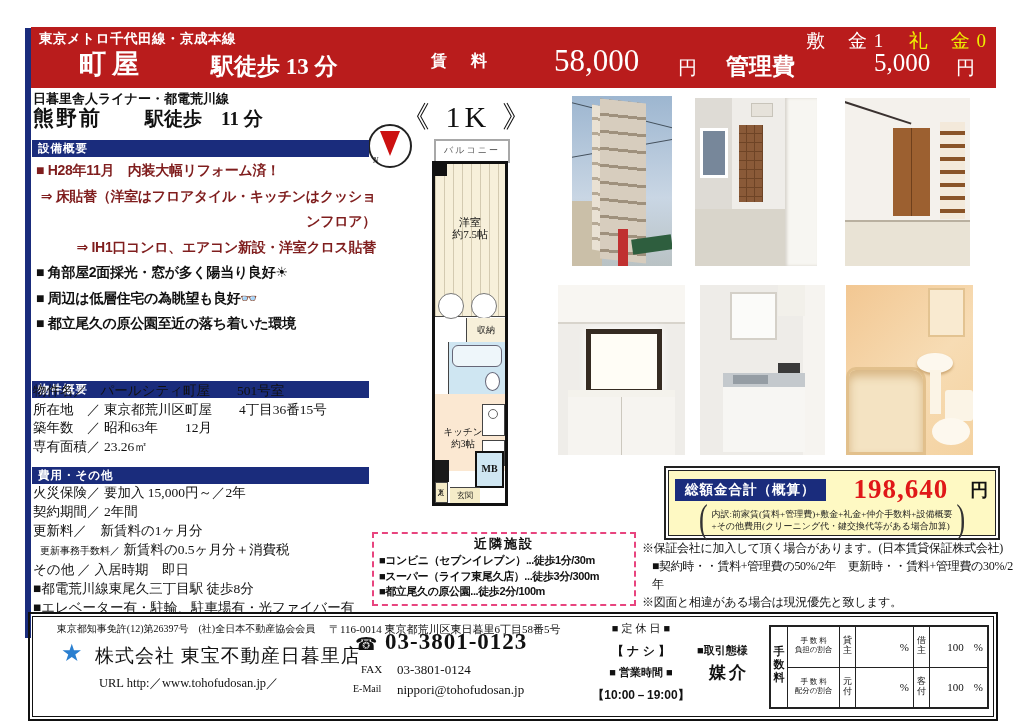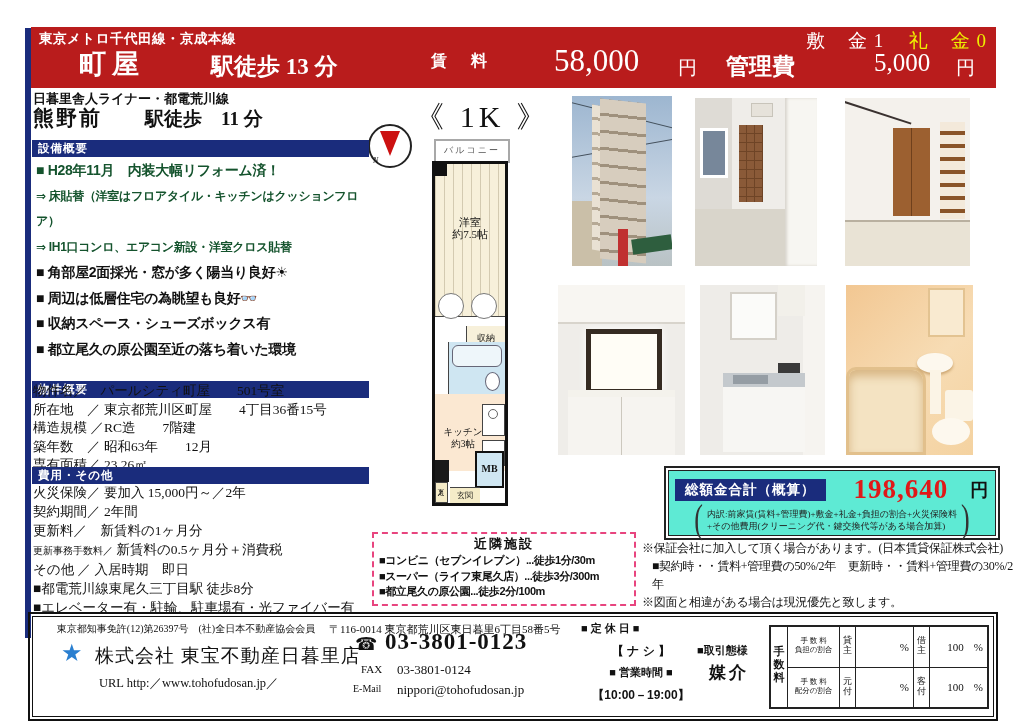--- a/index.html
+++ b/index.html
@@ -26,48 +26,48 @@
   #h-rentlbl{left:400px;top:24px;font-size:16px;font-weight:bold;letter-spacing:4px;}
   #h-rentval{left:523px;top:16px;font-size:31px;}
   #h-rentunit{left:647px;top:28px;font-size:19px;}
   #h-mgmtlbl{left:695px;top:24px;font-size:23px;font-weight:bold;}
   #h-mgmtval{left:843px;top:22px;font-size:25px;}
   #h-mgmtunit{left:925px;top:28px;font-size:19px;}
   
   #sub-line{left:33px;top:90px;font-size:13px;font-weight:bold;}
   #sub-station{left:33px;top:104px;font-size:21px;font-weight:bold;letter-spacing:2px;}
   #sub-walk{left:145px;top:106px;font-size:19px;font-weight:bold;}
-  #madori{left:400px;top:97px;width:150px;text-align:right;font-size:30px;letter-spacing:4px;}
+  #madori{left:400px;top:97px;width:150px;text-align:left;font-size:30px;letter-spacing:4px;}
   #compass{left:368px;top:124px;width:40px;height:40px;border:2px solid #222;border-radius:50%;}
   #compass .tri{position:absolute;left:50%;top:5px;transform:translateX(-50%);
     width:0;height:0;border-left:10px solid transparent;border-right:10px solid transparent;
     border-top:25px solid #cc1111;}
   #compass .n{position:absolute;left:3px;bottom:1px;font-size:8px;font-style:italic;}
   
   #equip-bar{left:32px;top:140px;width:331px;}
   #equip-list{left:36px;top:158px;width:340px;font-size:14px;font-weight:bold;line-height:25.5px;letter-spacing:-.3px;}
-  #equip-list .red{color:#14532d;}
-  #equip-list .condensed{font-size:12px;}
+  #equip-list .red{color:#7f1d1d;}
+  #equip-list .condensed{font-size:14px;text-align:right;}
   #prop-bar{left:32px;top:365px;width:331px;margin-top:16px;}
   #prop-rows{left:33px;top:382px;width:345px;font-size:13.5px;line-height:18.5px;}
   #cost-bar{left:32px;top:467px;width:331px;}
   #cost-rows{left:33px;top:483px;width:350px;font-size:13.5px;line-height:19px;}
-  .lblsm{font-size:10px;}
+  .lblsm{font-size:10px;margin-left:7px;}
   
   #fp-balcony{left:434px;top:139px;width:72px;height:20px;border:2px solid #a8a8a8;
     font-size:9px;color:#555;text-align:center;line-height:19px;letter-spacing:2px;background:#fff;}
   #fp-unit{left:432px;top:161px;width:76px;height:345px;border:3px solid #111;background:#fff;
     box-sizing:border-box;overflow:hidden;}
   .fpl{position:absolute;font-size:10px;white-space:pre-line;text-align:center;line-height:12px;}
   #fp-yoshitsu{position:absolute;left:0;top:0;right:0;height:152px;border-bottom:1px solid #444;
     background:#f7f0da;background-image:repeating-linear-gradient(90deg,rgba(120,105,70,.28) 0 1px,transparent 1px 9px);}
   #fp-corner{position:absolute;left:0;top:0;width:12px;height:12px;background:#111;}
   .fp-door{position:absolute;width:24px;height:24px;border:1px solid #777;border-radius:50%;background:#fff;top:129px;}
   #fp-door1{left:3px;} #fp-door2{left:36px;}
-  #fp-closet{position:absolute;right:0;top:162px;width:38px;height:24px;background:#f7f0da;
+  #fp-closet{position:absolute;right:0;top:154px;width:38px;height:24px;background:#f7f0da;
     border-left:1px solid #444;border-bottom:1px solid #444;font-size:9px;text-align:center;line-height:24px;}
   #fp-bath{position:absolute;left:13px;right:0;top:178px;height:52px;background:#cfe6f2;
     border-left:1px solid #444;border-bottom:1px solid #444;}
   #fp-tub{position:absolute;left:3px;top:3px;right:3px;height:20px;background:#eef6fa;
     border:1px solid #667;border-radius:6px;}
   #fp-wc{position:absolute;right:5px;bottom:3px;width:13px;height:17px;background:#fff;
     border:1px solid #667;border-radius:50%;}
   #fp-kitchen-label{left:4px;top:262px;width:48px;font-size:9.5px;}
   #fp-kitchen{position:absolute;left:0;right:0;top:230px;height:77px;background:#fbe8d2;}
   #fp-sink{position:absolute;right:0;top:240px;width:21px;height:30px;background:#fff;border:1px solid #444;}
@@ -126,21 +126,21 @@
     background-image:linear-gradient(90deg,transparent 58%,#d4d0c8 58% 59%,transparent 59%);}
   #ph6{left:846px;top:285px;width:127px;height:170px;background:linear-gradient(135deg,#f2c792 0%,#f7dcb4 55%,#f4d2a0 100%);}
   #ph6 .mirror{right:6%;top:2%;width:26%;height:26%;background:#f9ead0;border:2px solid #e3c391;}
   #ph6 .tub{left:0;bottom:0;width:58%;height:48%;background:#f4e3c2;border:3px solid #e2c08c;
     border-radius:10px 14px 0 0;box-shadow:inset 0 6px 10px #d8b684;}
   #ph6 .basin{left:56%;top:40%;width:28%;height:12%;background:#fdf8ee;border-radius:50%;box-shadow:0 2px 3px #caa36e;}
   #ph6 .ped{left:66%;top:50%;width:9%;height:26%;background:#fbf4e6;}
   #ph6 .wc{right:2%;bottom:6%;width:30%;height:16%;background:#fdf8ee;border-radius:50%;}
   #ph6 .tank{right:0;bottom:20%;width:22%;height:18%;background:#fbf4e6;border-radius:3px;}
   
-  #total-box{left:668px;top:470px;width:326px;height:64px;background:#5eead4;
+  #total-box{left:668px;top:470px;width:326px;height:64px;background:#fef9c3;
     border:1px solid #222;outline:2px solid #222;outline-offset:2px;}
   #total-box .row1{display:flex;align-items:center;margin:3px 6px 0 6px;}
   #total-label{background:#1a2c7c;color:#fff;font-size:13.5px;font-weight:bold;padding:2px 10px;letter-spacing:1px;}
   #total-value{color:#e01818;font-size:27px;font-weight:bold;margin-left:28px;letter-spacing:1px;}
   #total-unit{font-size:18px;font-weight:bold;margin-left:22px;}
   #total-box .row2{display:flex;align-items:center;justify-content:center;margin-top:0;}
   .paren{font-size:26px;font-weight:300;transform:scaleY(1.5);color:#333;}
   #total-bd{font-size:9px;line-height:12px;margin:0 4px;color:#222;}
   
   #nearby{left:372px;top:532px;width:264px;height:74px;border:2px dashed #e8457f;background:#fff;
@@ -157,21 +157,21 @@
   #f-star{left:28px;top:22px;font-size:24px;color:#2a7fd0;}
   #f-company{left:62px;top:26px;font-size:19px;letter-spacing:1px;}
   #f-url{left:66px;top:58px;font-size:12.5px;}
   #f-addr{left:296px;top:5px;font-size:11px;}
   #f-telicon{left:322px;top:16px;font-size:18px;}
   #f-tel{left:352px;top:12px;font-size:23px;font-weight:bold;letter-spacing:1px;}
   #f-faxl{left:328px;top:46px;font-size:11px;}
   #f-fax{left:364px;top:45px;font-size:13px;}
   #f-maill{left:320px;top:66px;font-size:10px;}
   #f-mail{left:364px;top:65px;font-size:13px;}
-  #f-closedl{left:548px;top:4px;width:120px;text-align:left;font-size:11px;font-weight:bold;}
+  #f-closedl{left:548px;top:4px;width:120px;text-align:center;font-size:11px;font-weight:normal;}
   #f-closed{left:548px;top:26px;width:120px;text-align:center;font-size:12px;font-weight:bold;}
   #f-hoursl{left:548px;top:48px;width:120px;text-align:center;font-size:11px;font-weight:bold;}
   #f-hours{left:548px;top:70px;width:120px;text-align:center;font-size:12px;font-weight:bold;}
   #f-deall{left:664px;top:26px;font-size:11px;font-weight:bold;}
   #f-deal{left:676px;top:44px;font-size:17px;font-weight:bold;letter-spacing:3px;}
   #fee-table{left:736px;top:8px;width:216px;height:80px;border:2px solid #222;display:flex;}
   #fee-vert{width:17px;border-right:1px solid #222;font-size:11px;font-weight:bold;
     white-space:pre-line;text-align:center;line-height:13px;padding-top:18px;box-sizing:border-box;}
   #fee-rows{flex:1;display:flex;flex-direction:column;}
   .fee-row{flex:1;display:flex;border-bottom:1px solid #222;}
@@ -217,29 +217,27 @@
   <div class="n">N</div>
 </div>
 
 <div class="abs navybar gothic" id="equip-bar">設備概要</div>
 <div class="abs gothic" id="equip-list">
   <div class="red">■ H28年11月　内装大幅リフォーム済！</div>
   <div class="red condensed">⇒ 床貼替（洋室はフロアタイル・キッチンはクッションフロア）</div>
   <div class="red condensed">⇒ IH1口コンロ、エアコン新設・洋室クロス貼替</div>
   <div>■ 角部屋2面採光・窓が多く陽当り良好☀</div>
   <div>■ 周辺は低層住宅の為眺望も良好👓</div>
-  <div>■ 収納スペース・シューズボックス有</div>
   <div>■ 都立尾久の原公園至近の落ち着いた環境</div>
 </div>
 
 <div class="abs navybar gothic" id="prop-bar">物件概要</div>
 <div class="abs" id="prop-rows">
   <div><span>物件名／</span><span>　パールシティ町屋　　501号室</span></div>
   <div><span>所在地　／</span><span> 東京都荒川区町屋　　4丁目36番15号</span></div>
-  <div><span>構造規模 ／</span><span>RC造　　7階建</span></div>
   <div><span>築年数　／</span><span> 昭和63年　　12月</span></div>
   <div><span>専有面積／</span><span> 23.26㎡</span></div>
 </div>
 
 <div class="abs navybar gothic" id="cost-bar">費用・その他</div>
 <div class="abs" id="cost-rows">
   <div><span>火災保険／</span><span> 要加入 15,000円～／2年</span></div>
   <div><span>契約期間／</span><span> 2年間</span></div>
   <div><span>更新料／</span><span>　新賃料の1ヶ月分</span></div>
   <div><span class="lblsm">更新事務手数料／</span><span> 新賃料の0.5ヶ月分＋消費税</span></div>
@@ -325,21 +323,21 @@
 
 <div class="abs" id="total-box">
   <div class="row1">
     <span class="gothic" id="total-label">総額金合計（概算）</span>
     <span id="total-value">198,640</span>
     <span id="total-unit">円</span>
   </div>
   <div class="row2">
     <span class="paren">(</span>
     <div id="total-bd">
-      <div>内訳:前家賃(賃料+管理費)+敷金+礼金+負担の割合+火災保険料</div>
+      <div>内訳:前家賃(賃料+管理費)+敷金+礼金+仲介手数料+設備概要</div>
       <div>+その他費用(クリーニング代・鍵交換代等がある場合加算)</div>
     </div>
     <span class="paren">)</span>
   </div>
 </div>
 
 <div class="abs gothic" id="nearby">
   <div class="t">近隣施設</div>
   <div class="i">■コンビニ（セブンイレブン）...徒歩1分/30m</div>
   <div class="i">■スーパー（ライフ東尾久店）...徒歩3分/300m</div>

